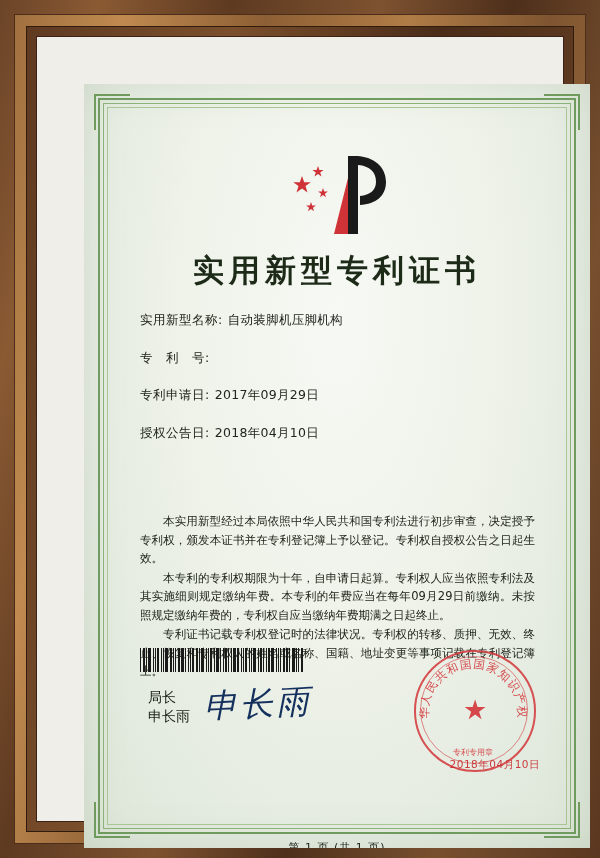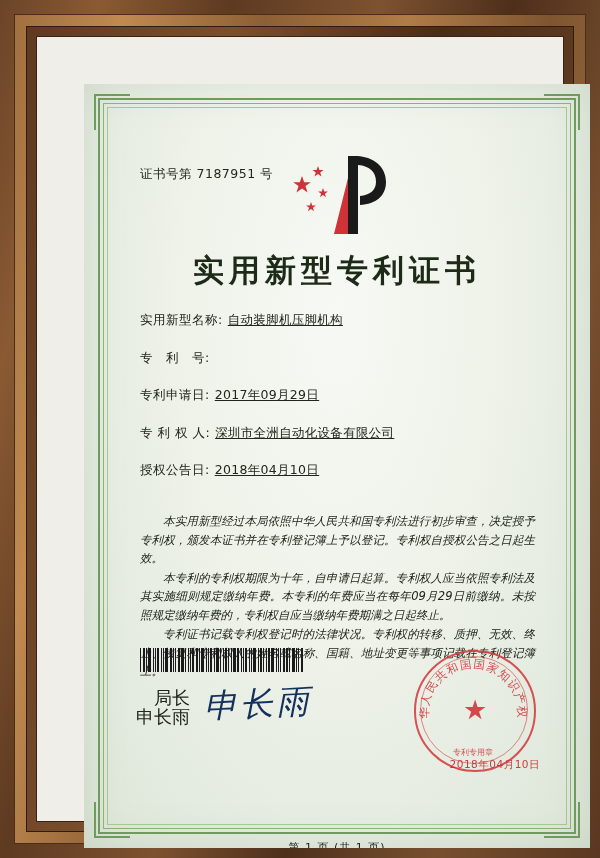--- a/index.html
+++ b/index.html
@@ -180,38 +180,36 @@
     font-size: 12.5px;
     color: #20261c;
   }
   .field .lbl {
     white-space: nowrap;
     letter-spacing: 0.5px;
   }
   .field .val {
     margin-left: 5px;
     letter-spacing: 0.3px;
-    text-decoration: underline;
   }
 
   
   .body-text {
     position: absolute;
     left: 28px;
     right: 26px;
     top: 402px;
     font-size: 11.5px;
     line-height: 18.5px;
     color: #20261c;
     text-align: justify;
   }
   .body-text p {
     margin: 0 1px 1px 0;
     text-indent: 23px;
-    font-style: italic;
   }
 
   
   .barcode {
     position: absolute;
     left: 28px;
     top: 538px;
     width: 166px;
     height: 24px;
   }
@@ -220,26 +218,25 @@
     width: 1px;
     height: 24px;
     background: #1a1a1a;
     margin-right: 1px;
     vertical-align: top;
   }
 
   
   .sig-block {
     position: absolute;
-    left: 24px;
+    left: 36px;
     top: 578px;
-    font-size: 18px;
+    font-size: 14px;
     color: #20261c;
     line-height: 19px;
-    text-align: right;
   }
   .sig-hand {
     position: absolute;
     left: 92px;
     top: 572px;
     font-family: "DejaVu Serif", serif;
     font-size: 33px;
     font-style: italic;
     color: #14305c;
     letter-spacing: 3px;
@@ -334,21 +331,20 @@
     <div class="paper">
 
       <div class="border-deco"></div>
       <div class="corner tl"></div>
       <div class="corner tr"></div>
       <div class="corner bl"></div>
       <div class="corner br"></div>
 
       <div class="content">
 
-        <div class="cert-no">证书号第 7187951 号</div>
 
         <div class="logo">
           <svg viewBox="0 0 118 94" width="118" height="94" aria-hidden="true">
 
             <path d="M74 8 L80 8 L80 86 L70 86 L70 8 Z" fill="#1a1a1a"></path>
             <path d="M80 8 C100 10 108 22 108 34 C108 48 98 56 82 57 L82 48 C92 47 98 42 98 34 C98 24 92 18 80 17 Z" fill="#1a1a1a"></path>
             <path d="M56 86 L70 30 L70 86 Z" fill="#cf3338"></path>
             <path d="M48 86 L62 40 L62 86 Z" fill="#cf3338" opacity="0.0"></path>
             <g fill="#cf3338">
               <polygon points="24,28 26.2,34.2 32.8,34.2 27.5,38.1 29.5,44.4 24,40.5 18.5,44.4 20.5,38.1 15.2,34.2 21.8,34.2"></polygon>
@@ -366,24 +362,20 @@
           <div class="field">
             <span class="lbl">实用新型名称:</span>
             <span class="val">自动装脚机压脚机构</span>
           </div>
           <div class="field">
             <span class="lbl">专　利　号:</span>
           </div>
           <div class="field">
             <span class="lbl">专利申请日:</span>
             <span class="val">2017年09月29日</span>
-          </div>
-          <div class="field">
-            <span class="lbl">专 利 权 人:</span>
-            <span class="val">深圳市全洲自动化设备有限公司</span>
           </div>
           <div class="field">
             <span class="lbl">授权公告日:</span>
             <span class="val">2018年04月10日</span>
           </div>
         </div>
 
         <div class="body-text">
           <p>本实用新型经过本局依照中华人民共和国专利法进行初步审查，决定授予专利权，颁发本证书并在专利登记簿上予以登记。专利权自授权公告之日起生效。</p>
           <p>本专利的专利权期限为十年，自申请日起算。专利权人应当依照专利法及其实施细则规定缴纳年费。本专利的年费应当在每年09月29日前缴纳。未按照规定缴纳年费的，专利权自应当缴纳年费期满之日起终止。</p>

